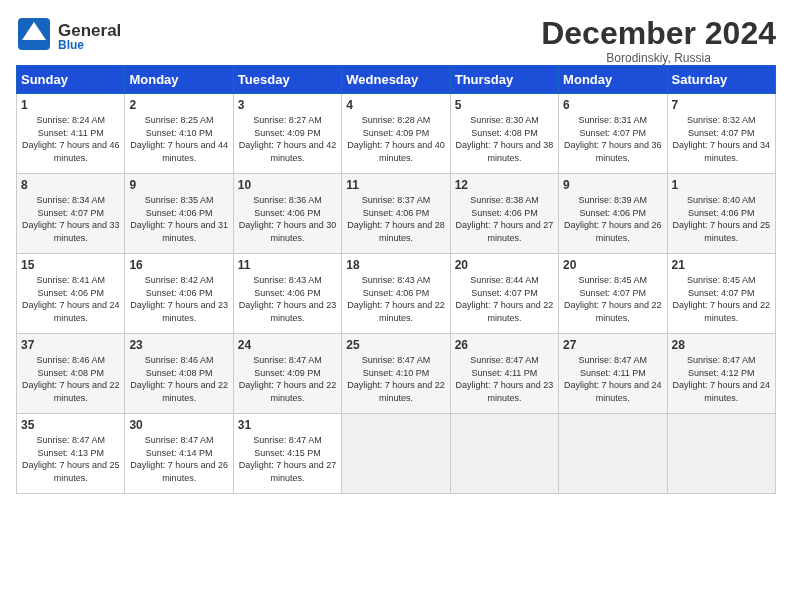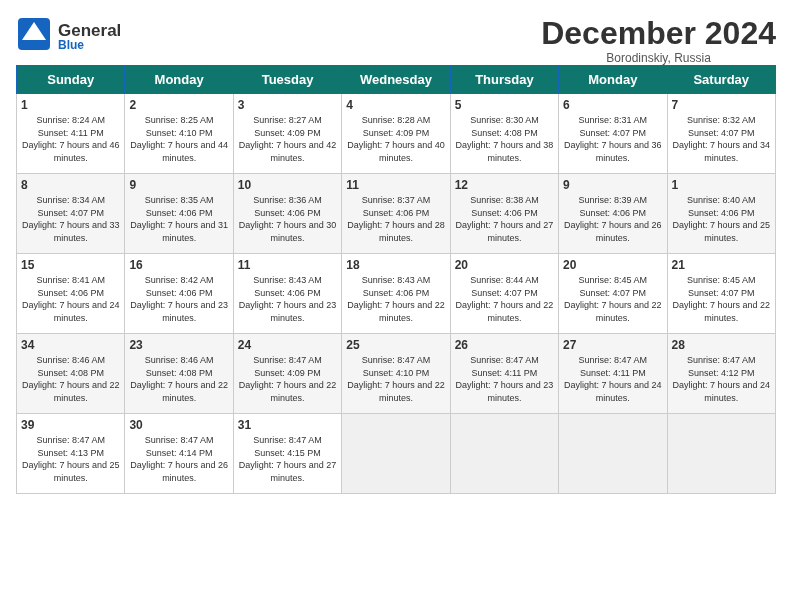--- a/index.html
+++ b/index.html
@@ -31,26 +31,26 @@
     .location {
       font-size: 12px;
       color: #555;
     }
     table {
       width: 100%;
       border-collapse: collapse;
       table-layout: fixed;
     }
     thead tr th {
-      background: #0f766e;
+      background: #1d4ed8;
       color: #fff;
       font-size: 13px;
       font-weight: bold;
       padding: 6px 4px;
-      text-align: center;
+      text-align: left;
       border: 1px solid #1565c0;
     }
     tbody tr td {
       border: 1px solid #ccc;
       vertical-align: top;
       padding: 4px 4px;
       font-size: 9.5px;
       color: #333;
       background: #fff;
       min-height: 80px;
@@ -219,21 +219,21 @@
             <span class="day-num">20</span>
             <div class="cell-text">Sunrise: 8:45 AM<br>Sunset: 4:07 PM<br>Daylight: 7 hours and 22 minutes.</div>
           </td>
           <td>
             <span class="day-num">21</span>
             <div class="cell-text">Sunrise: 8:45 AM<br>Sunset: 4:07 PM<br>Daylight: 7 hours and 22 minutes.</div>
           </td>
         </tr>
         <tr>
           <td>
-            <span class="day-num">34</span>
+            <span class="day-num">37</span>
             <div class="cell-text">Sunrise: 8:46 AM<br>Sunset: 4:08 PM<br>Daylight: 7 hours and 22 minutes.</div>
           </td>
           <td>
             <span class="day-num">23</span>
             <div class="cell-text">Sunrise: 8:46 AM<br>Sunset: 4:08 PM<br>Daylight: 7 hours and 22 minutes.</div>
           </td>
           <td>
             <span class="day-num">24</span>
             <div class="cell-text">Sunrise: 8:47 AM<br>Sunset: 4:09 PM<br>Daylight: 7 hours and 22 minutes.</div>
           </td>
@@ -249,21 +249,21 @@
             <span class="day-num">27</span>
             <div class="cell-text">Sunrise: 8:47 AM<br>Sunset: 4:11 PM<br>Daylight: 7 hours and 24 minutes.</div>
           </td>
           <td>
             <span class="day-num">28</span>
             <div class="cell-text">Sunrise: 8:47 AM<br>Sunset: 4:12 PM<br>Daylight: 7 hours and 24 minutes.</div>
           </td>
         </tr>
         <tr>
           <td>
-            <span class="day-num">39</span>
+            <span class="day-num">35</span>
             <div class="cell-text">Sunrise: 8:47 AM<br>Sunset: 4:13 PM<br>Daylight: 7 hours and 25 minutes.</div>
           </td>
           <td>
             <span class="day-num">30</span>
             <div class="cell-text">Sunrise: 8:47 AM<br>Sunset: 4:14 PM<br>Daylight: 7 hours and 26 minutes.</div>
           </td>
           <td>
             <span class="day-num">31</span>
             <div class="cell-text">Sunrise: 8:47 AM<br>Sunset: 4:15 PM<br>Daylight: 7 hours and 27 minutes.</div>
           </td>

